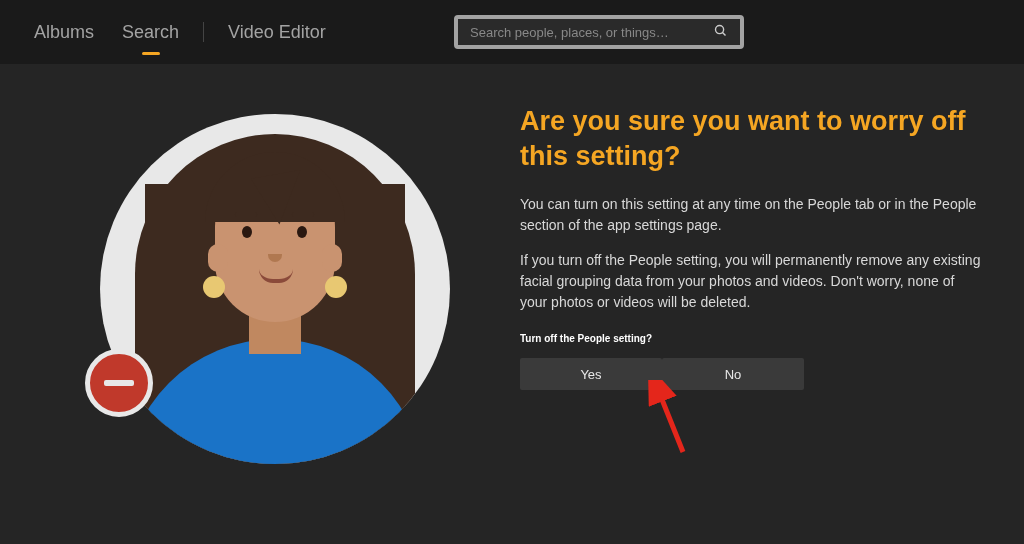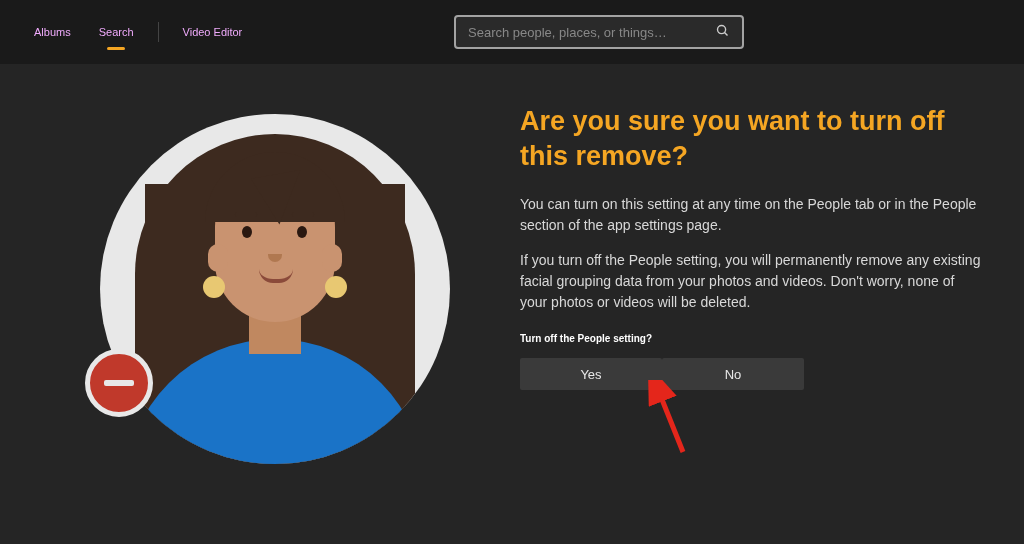--- a/index.html
+++ b/index.html
@@ -22,22 +22,22 @@
       padding: 0 20px;
       background: #1a1a1a;
     }
     .nav-tabs {
       display: flex;
       align-items: center;
       gap: 0;
     }
     .nav-tab {
       padding: 8px 14px;
-      font-size: 11px;
-      color: #f0abfc;
+      font-size: 18px;
+      color: #a3a3a3;
       cursor: pointer;
       position: relative;
     }
     .nav-tab.active::after {
       content: '';
       position: absolute;
       bottom: -4px;
       left: 50%;
       transform: translateX(-50%);
       width: 18px;
@@ -52,21 +52,21 @@
       margin: 0 10px;
     }
     .search-container {
       margin-left: auto;
       margin-right: 260px;
     }
     .search-box {
       display: flex;
       align-items: center;
       background: #2a2a2a;
-      border: 2px solid #a3a3a3;
+      border: 4px solid #a3a3a3;
       border-radius: 4px;
       width: 290px;
       height: 34px;
       padding: 0 12px;
     }
     .search-input {
       background: transparent;
       border: none;
       outline: none;
       color: #ccc;
@@ -336,21 +336,21 @@
       <div class="brow right"></div>
       <div class="eye left"></div>
       <div class="eye right"></div>
       <div class="nose"></div>
       <div class="mouth"></div>
     </div>
     <div class="minus-badge"></div>
   </div>
 
   <div class="text-content">
-    <h1 class="heading">Are you sure you want to turn off this remove?</h1>
+    <h1 class="heading">Are you sure you want to worry off this setting?</h1>
     <p class="body-text">You can turn on this setting at any time on the People tab or in the People section of the app settings page.</p>
     <p class="body-text">If you turn off the People setting, you will permanently remove any existing facial grouping data from your photos and videos. Don't worry, none of your photos or videos will be deleted.</p>
     <p class="question">Turn off the People setting?</p>
     <div class="button-row">
       <button class="action-btn">Yes</button>
       <button class="action-btn">No</button>
     </div>
   </div>
 </div>
 

